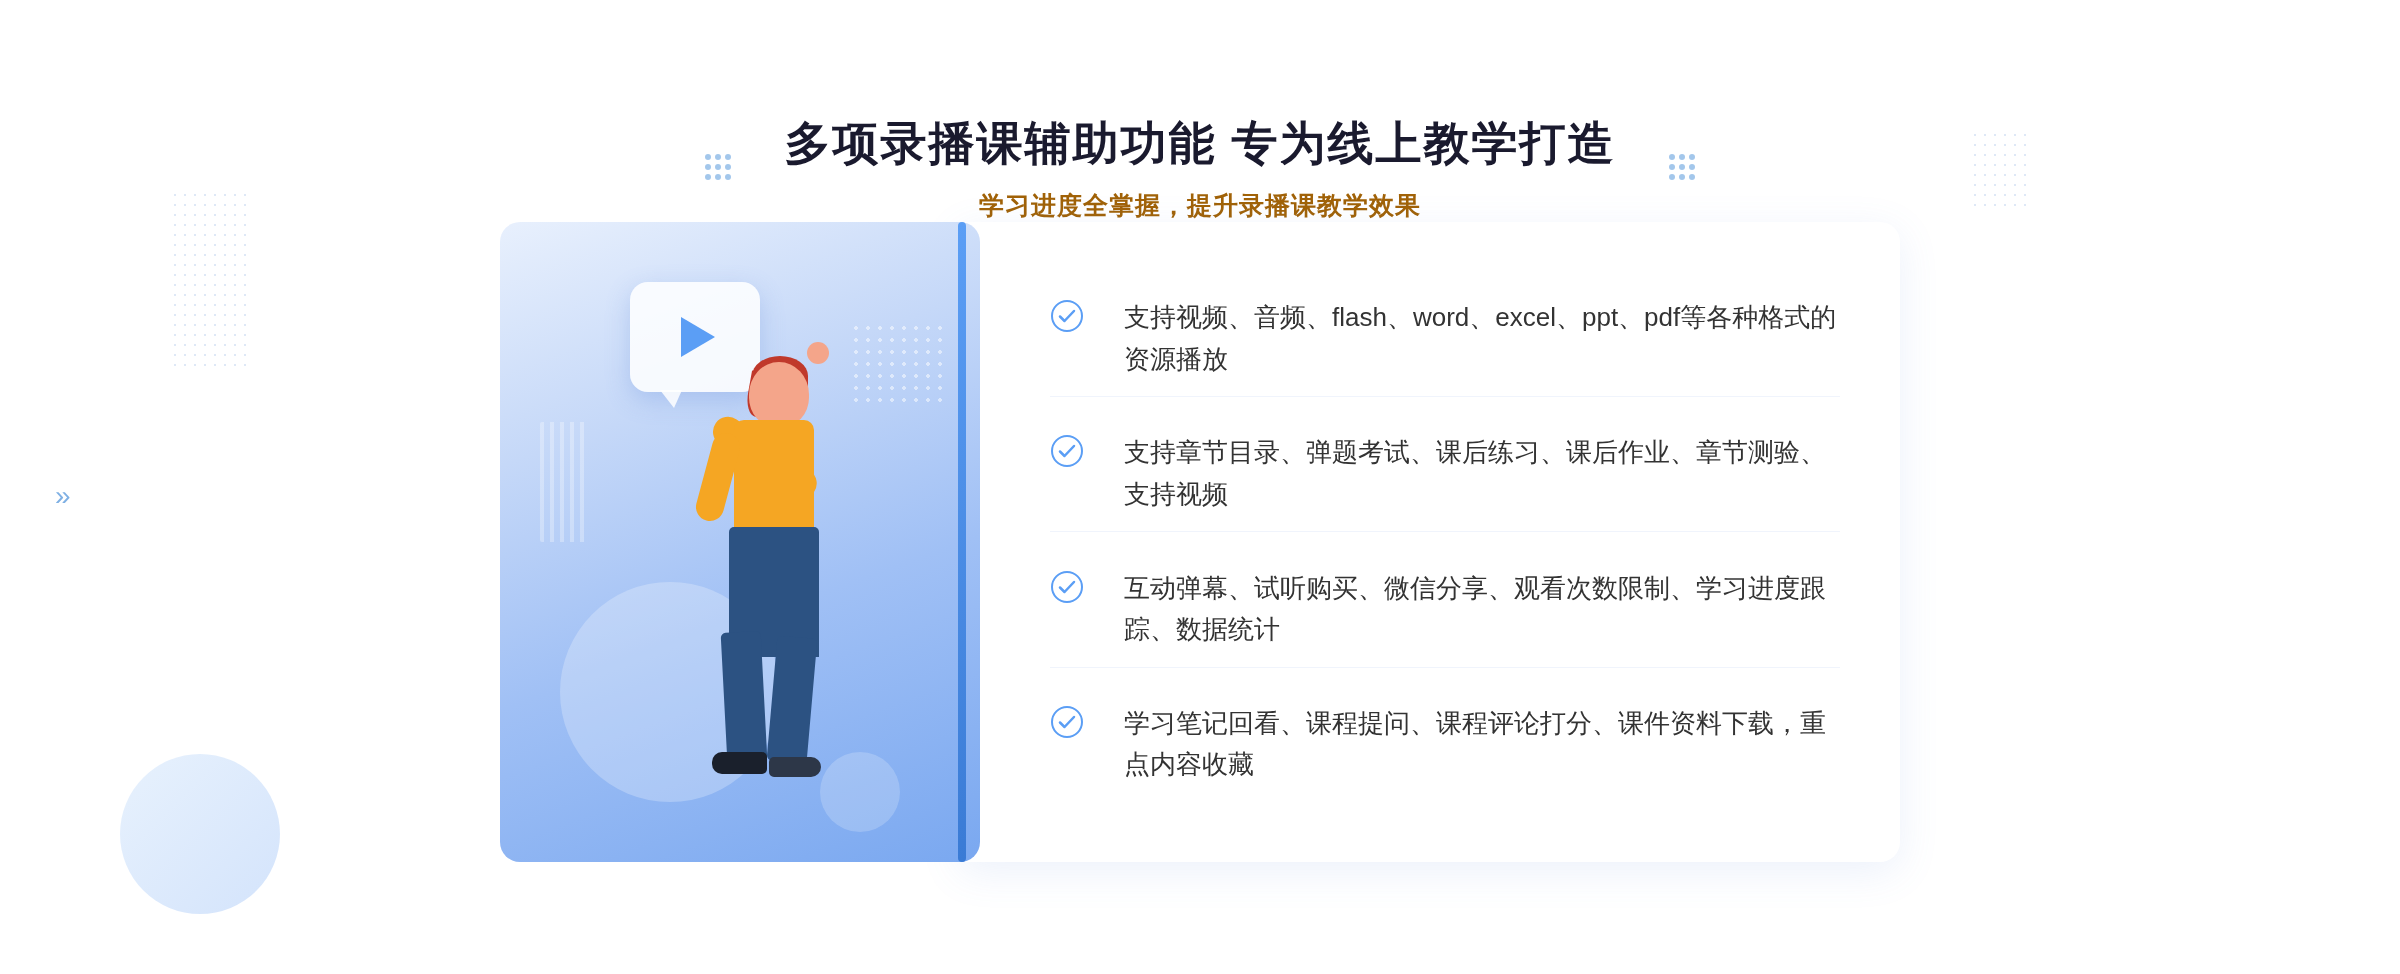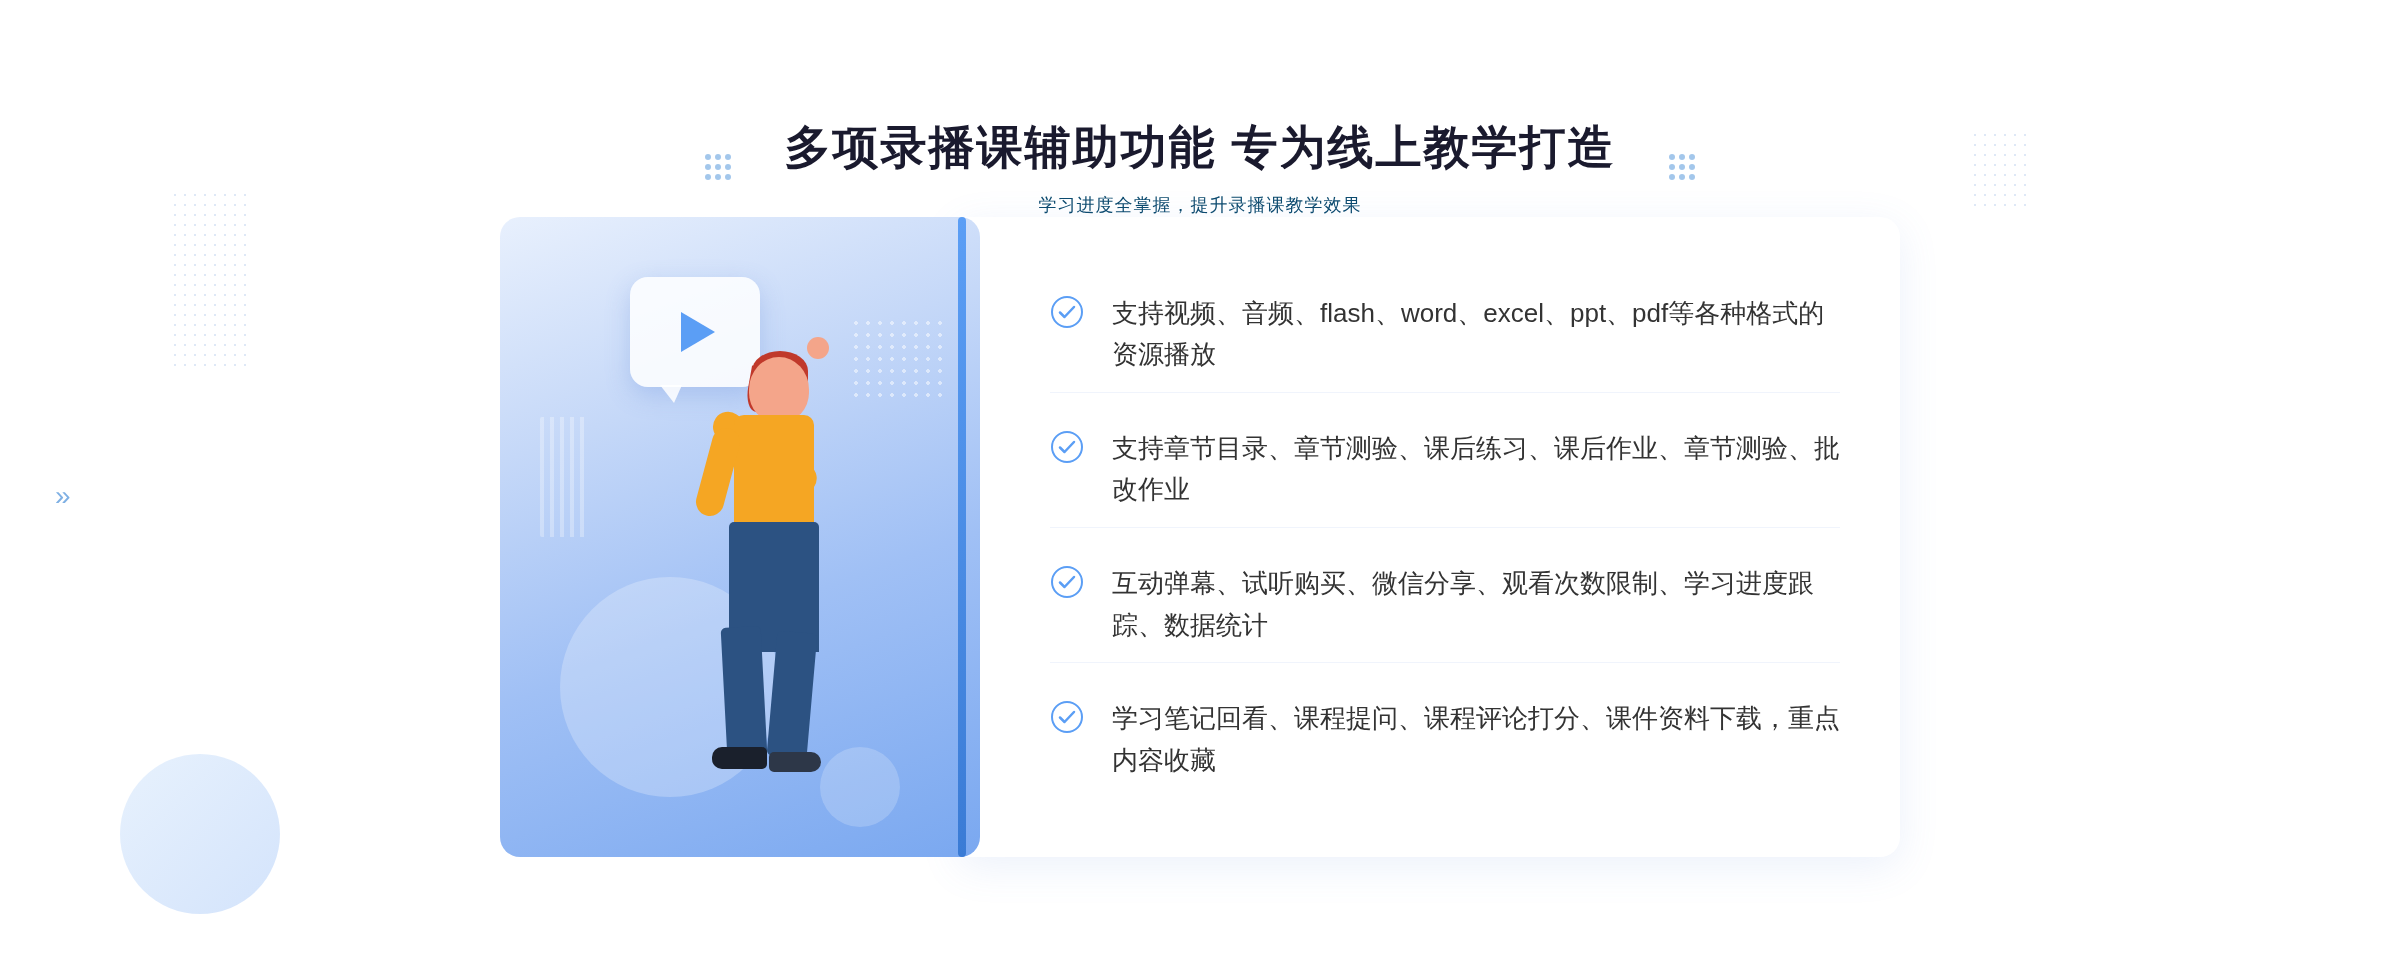--- a/index.html
+++ b/index.html
@@ -104,24 +104,24 @@
     }
 
     .main-title {
       font-size: 46px;
       font-weight: 700;
       color: #1a1a2e;
       letter-spacing: 2px;
     }
 
     .sub-title {
-      font-size: 18px;
-      color: #0c4a6e;
+      font-size: 25px;
+      color: #a16207;
       margin-top: 14px;
-      font-weight: 400;
+      font-weight: 700;
       letter-spacing: 1px;
     }
 
     
     .main-content {
       display: flex;
       align-items: stretch;
       width: 1400px;
       position: relative;
     }
@@ -375,21 +375,21 @@
       flex-direction: column;
       justify-content: space-around;
       box-shadow: 0 10px 40px rgba(100,140,220,0.12);
       z-index: 1;
       min-height: 620px;
     }
 
     .feature-item {
       display: flex;
       align-items: flex-start;
-      gap: 28px;
+      gap: 40px;
       padding: 16px 0;
     }
 
     .feature-item:not(:last-child) {
       border-bottom: 1px solid #f0f4fc;
     }
 
     .check-icon {
       width: 34px;
       height: 34px;
@@ -518,21 +518,21 @@
         <span class="feature-text">支持视频、音频、flash、word、excel、ppt、pdf等各种格式的资源播放</span>
       </div>
 
       <div class="feature-item">
         <div class="check-icon">
           <svg viewBox="0 0 34 34" fill="none" xmlns="http://www.w3.org/2000/svg">
             <circle cx="17" cy="17" r="15" stroke="#5b9ef5" stroke-width="2" fill="none"></circle>
             <path d="M10 17.5 L14.5 22 L24 12" stroke="#5b9ef5" stroke-width="2.5" stroke-linecap="round" stroke-linejoin="round"></path>
           </svg>
         </div>
-        <span class="feature-text">支持章节目录、章节测验、课后练习、课后作业、章节测验、批改作业</span>
+        <span class="feature-text">支持章节目录、弹题考试、课后练习、课后作业、章节测验、支持视频</span>
       </div>
 
       <div class="feature-item">
         <div class="check-icon">
           <svg viewBox="0 0 34 34" fill="none" xmlns="http://www.w3.org/2000/svg">
             <circle cx="17" cy="17" r="15" stroke="#5b9ef5" stroke-width="2" fill="none"></circle>
             <path d="M10 17.5 L14.5 22 L24 12" stroke="#5b9ef5" stroke-width="2.5" stroke-linecap="round" stroke-linejoin="round"></path>
           </svg>
         </div>
         <span class="feature-text">互动弹幕、试听购买、微信分享、观看次数限制、学习进度跟踪、数据统计</span>

